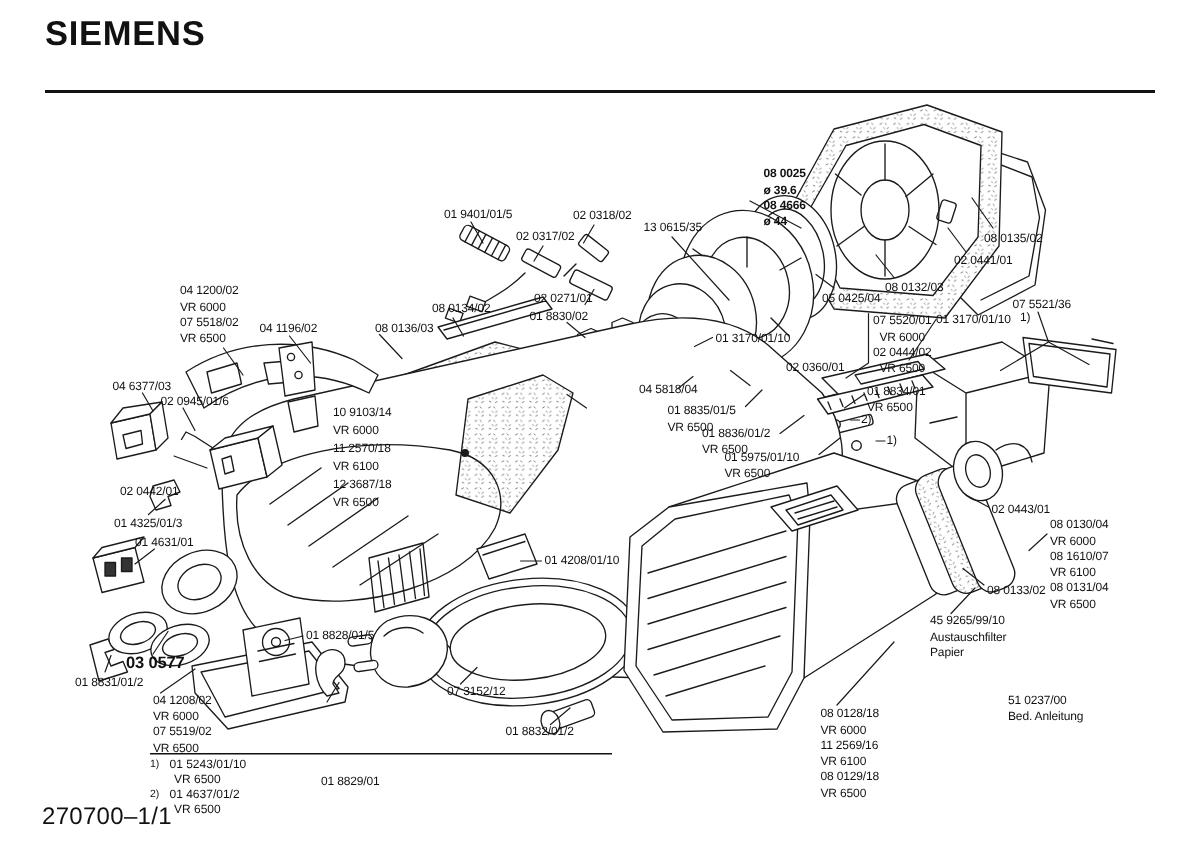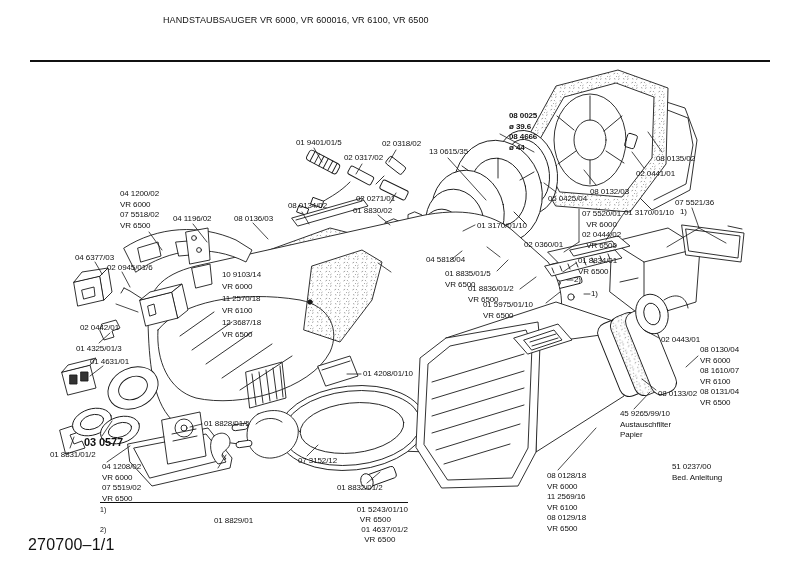--- a/index.html
+++ b/index.html
@@ -9,31 +9,31 @@
   .doc-title{position:absolute;left:163px;top:15px;font-size:9px;letter-spacing:.1px;}
   .header-rule{position:absolute;left:30px;top:60px;width:740px;height:2px;background:#111;}
   svg{position:absolute;left:0;top:0;}
   #labels{position:absolute;left:0;top:0;width:800px;height:566px;pointer-events:none;}
   .plabel{position:absolute;font-size:8px;line-height:10.5px;letter-spacing:-.1px;white-space:nowrap;}
   .plabel.bold{font-weight:bold;}
   .plabel.lg{font-size:11px;line-height:12px;}
   .plabel.lh12{line-height:12px;}
   .footnotes{position:absolute;left:100px;top:502px;width:308px;border-top:1.5px solid #111;
              padding-top:2px;font-size:8px;line-height:9.5px;}
-  .fnrow{display:flex;margin-bottom:1px;justify-content:space-between;}
+  .fnrow{display:flex;margin-bottom:1px;}
   .fnmark{width:13px;font-size:7px;padding-top:0;}
   .fnbody div:nth-child(2){padding-left:3px;}
   .doc-number{position:absolute;left:28px;top:536px;font-size:16px;letter-spacing:.2px;}
 </style>
 </head>
 <body>
 
 <div class="page">
 
-  <div class="doc-title">HANDSTAUBSAUGER VR 6000, VR 600016, VR 6100, VR 6500</div>
+  <div class="brand">SIEMENS</div>
   <div class="header-rule"></div>
 
   <svg width="800" height="566" viewBox="0 0 800 566">
     <defs>
       <pattern id="sp" width="9" height="9" patternUnits="userSpaceOnUse">
         <rect width="9" height="9" fill="#fff"></rect>
         <path d="M1.5,2l1.6,-0.9 M5,1l1,1.2 M7.5,4l-1.3,1 M2,6.5l1.4,0.6 M6,7.5l1.5,-0.8 M4,4l0.9,0.9" stroke="#555" stroke-width="0.55" fill="none"></path>
       </pattern>
     </defs>
     <g stroke="#1b1b1b" stroke-width="0.9" fill="none" stroke-linejoin="round" stroke-linecap="round">
@@ -284,21 +284,21 @@
       </div>
       <div class="plabel" style="left: 120px; top: 189px;">
         <div>04 1200/02</div>
         <div>VR 6000</div>
         <div>07 5518/02</div>
         <div>VR 6500</div>
       </div>
       <div class="plabel" style="left: 173px; top: 214px;">
         <div>04 1196/02</div>
       </div>
-      <div class="plabel" style="left: 234px; top: 214px;">
+      <div class="plabel" style="left: 250px; top: 214px;">
         <div>08 0136/03</div>
       </div>
       <div class="plabel" style="left: 288px; top: 201px;">
         <div>08 0134/02</div>
       </div>
       <div class="plabel" style="left: 356px; top: 194px;">
         <div>02 0271/01</div>
       </div>
       <div class="plabel" style="left: 353px; top: 206px;">
         <div>01 8830/02</div>

